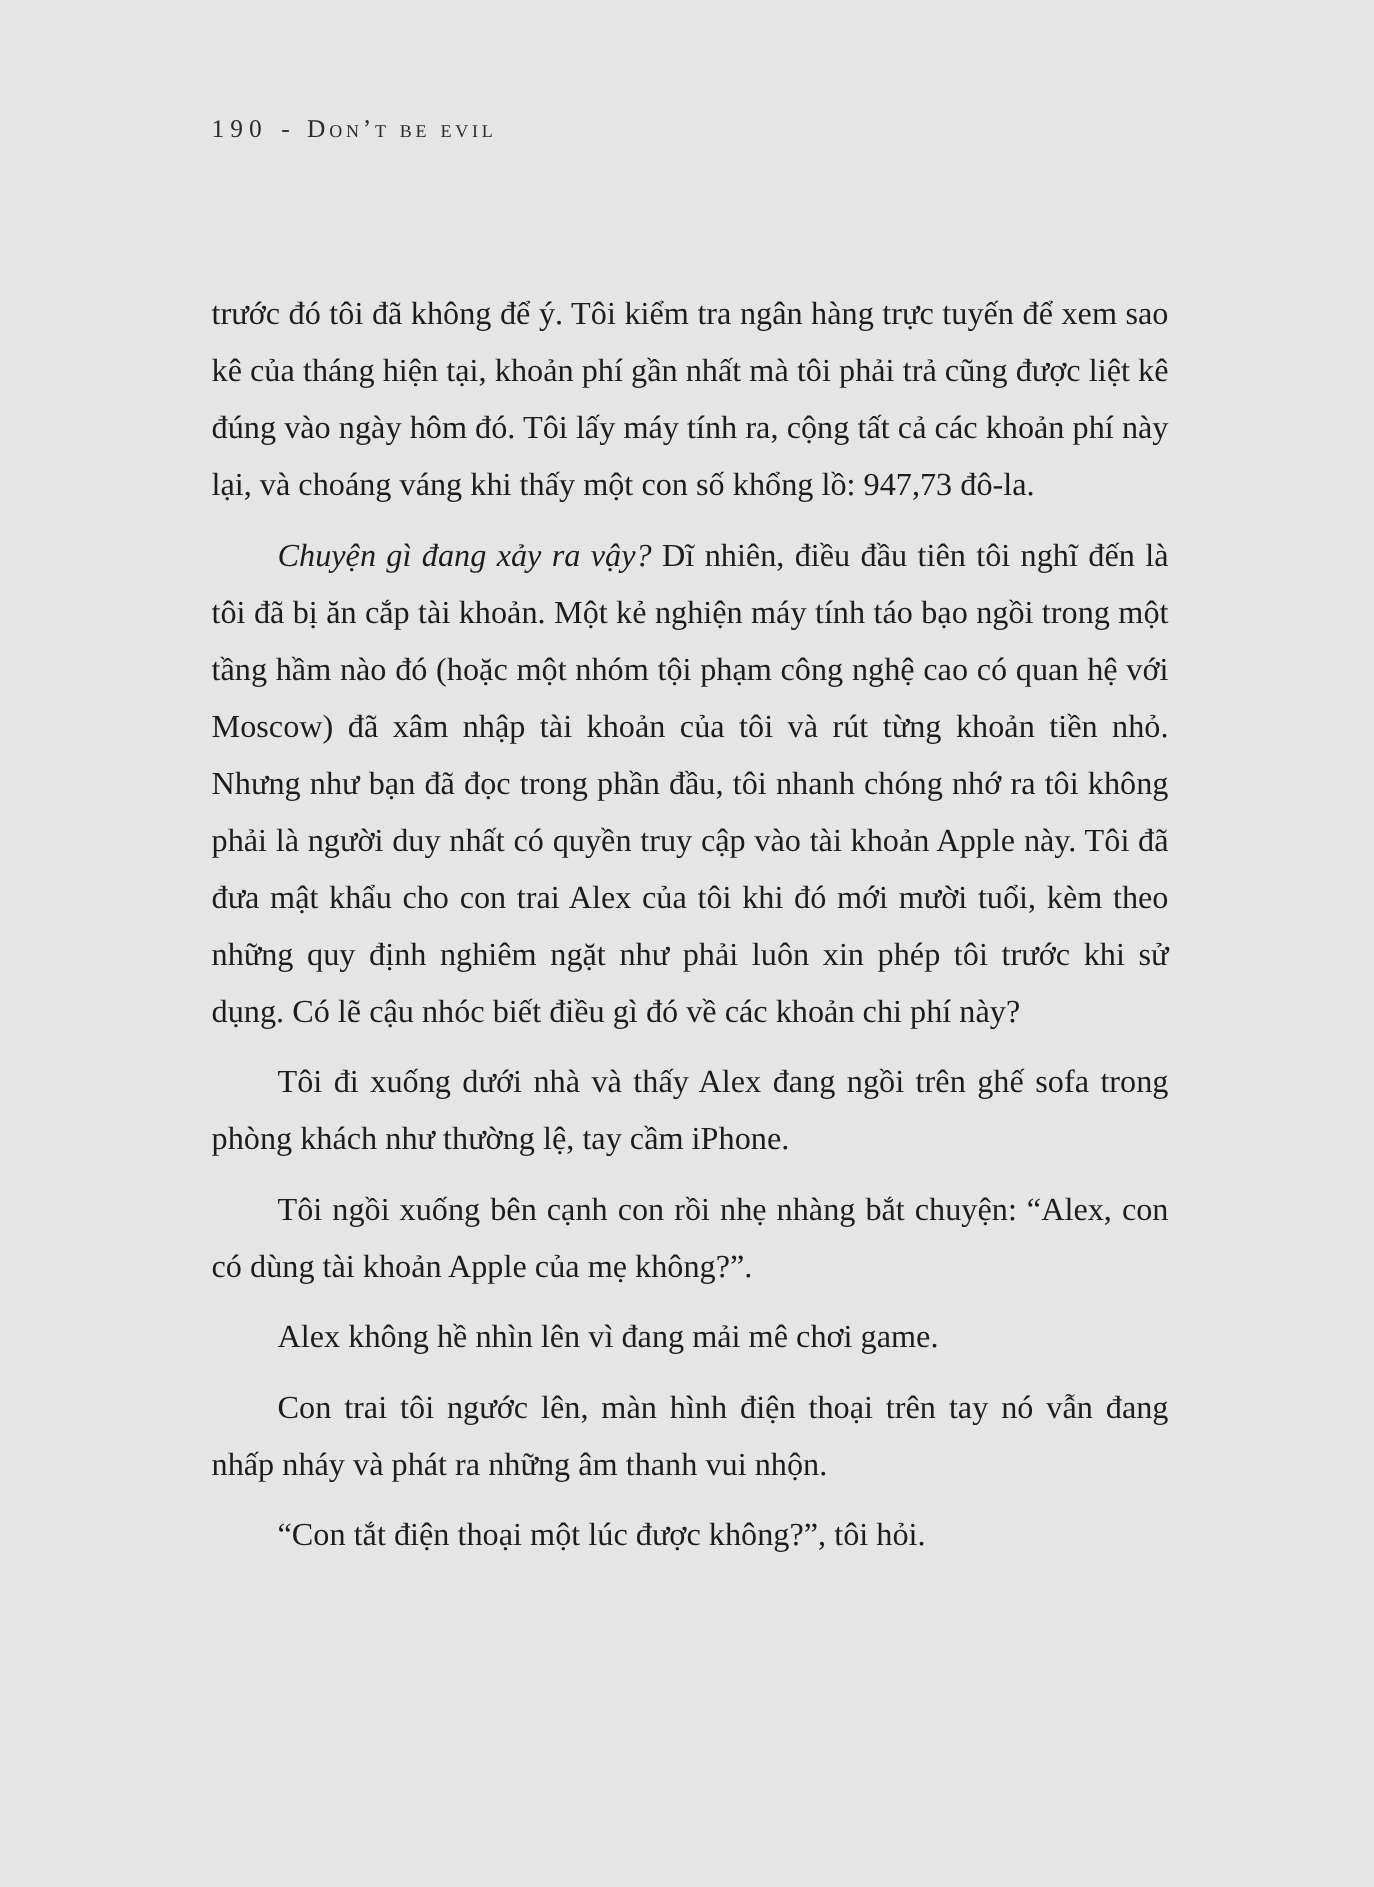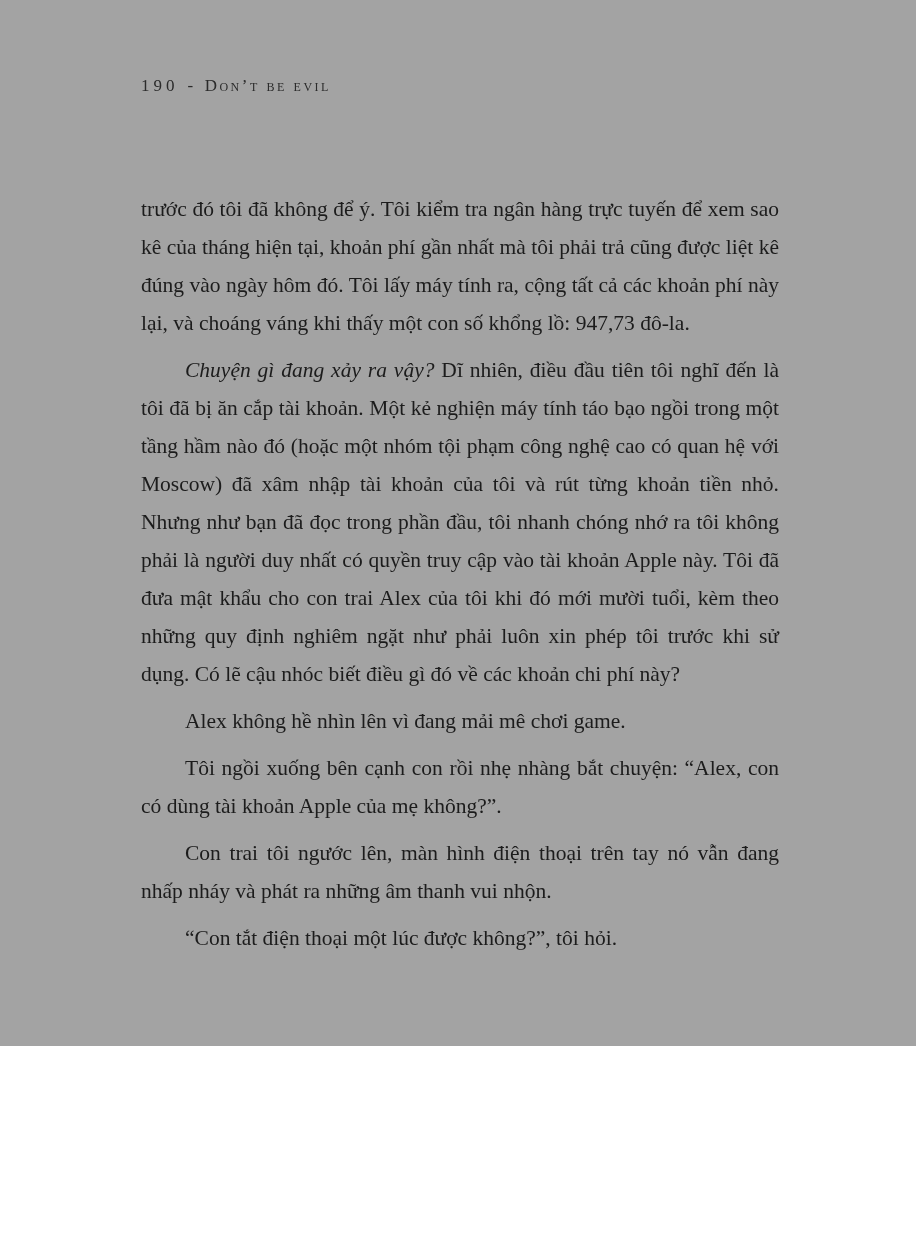--- a/index.html
+++ b/index.html
@@ -4,22 +4,22 @@
 <style>
   * { box-sizing: border-box; }
   html, body {
     margin: 0;
     padding: 0;
     background: #ffffff;
   }
   .page {
     position: relative;
     width: 916px;
-    height: 1046px;
-    background: #a3a3a3;
+    height: 1258px;
+    background: #e5e5e5;
     font-family: "Liberation Serif", "DejaVu Serif", serif;
     color: #1b1b1b;
     overflow: hidden;
   }
   .page-header {
     position: absolute;
     left: 141px;
     top: 76px;
     font-size: 17px;
     color: #2b2b2b;
@@ -63,19 +63,20 @@
 
 <div class="page">
 
   <div class="page-header">
     <span class="page-number">190</span><span class="header-sep">-</span><span class="book-title">Don’t be evil</span>
   </div>
 
   <div class="page-body">
     <p class="para no-indent">trước đó tôi đã không để ý. Tôi kiểm tra ngân hàng trực tuyến để xem sao kê của tháng hiện tại, khoản phí gần nhất mà tôi phải trả cũng được liệt kê đúng vào ngày hôm đó. Tôi lấy máy tính ra, cộng tất cả các khoản phí này lại, và choáng váng khi thấy một con số khổng lồ: 947,73 đô-la.</p>
     <p class="para"><em>Chuyện gì đang xảy ra vậy?</em><span> Dĩ nhiên, điều đầu tiên tôi nghĩ đến là tôi đã bị ăn cắp tài khoản. Một kẻ nghiện máy tính táo bạo ngồi trong một tầng hầm nào đó (hoặc một nhóm tội phạm công nghệ cao có quan hệ với Moscow) đã xâm nhập tài khoản của tôi và rút từng khoản tiền nhỏ. Nhưng như bạn đã đọc trong phần đầu, tôi nhanh chóng nhớ ra tôi không phải là người duy nhất có quyền truy cập vào tài khoản Apple này. Tôi đã đưa mật khẩu cho con trai Alex của tôi khi đó mới mười tuổi, kèm theo những quy định nghiêm ngặt như phải luôn xin phép tôi trước khi sử dụng. Có lẽ cậu nhóc biết điều gì đó về các khoản chi phí này?</span></p>
+    <p class="para">Tôi đi xuống dưới nhà và thấy Alex đang ngồi trên ghế sofa trong phòng khách như thường lệ, tay cầm iPhone.</p>
+    <p class="para">Tôi ngồi xuống bên cạnh con rồi nhẹ nhàng bắt chuyện: “Alex, con có dùng tài khoản Apple của mẹ không?”.</p>
     <p class="para">Alex không hề nhìn lên vì đang mải mê chơi game.</p>
-    <p class="para">Tôi ngồi xuống bên cạnh con rồi nhẹ nhàng bắt chuyện: “Alex, con có dùng tài khoản Apple của mẹ không?”.</p>
     <p class="para">Con trai tôi ngước lên, màn hình điện thoại trên tay nó vẫn đang nhấp nháy và phát ra những âm thanh vui nhộn.</p>
     <p class="para">“Con tắt điện thoại một lúc được không?”, tôi hỏi.</p>
   </div>
 
 </div>
 
 </body></html>

